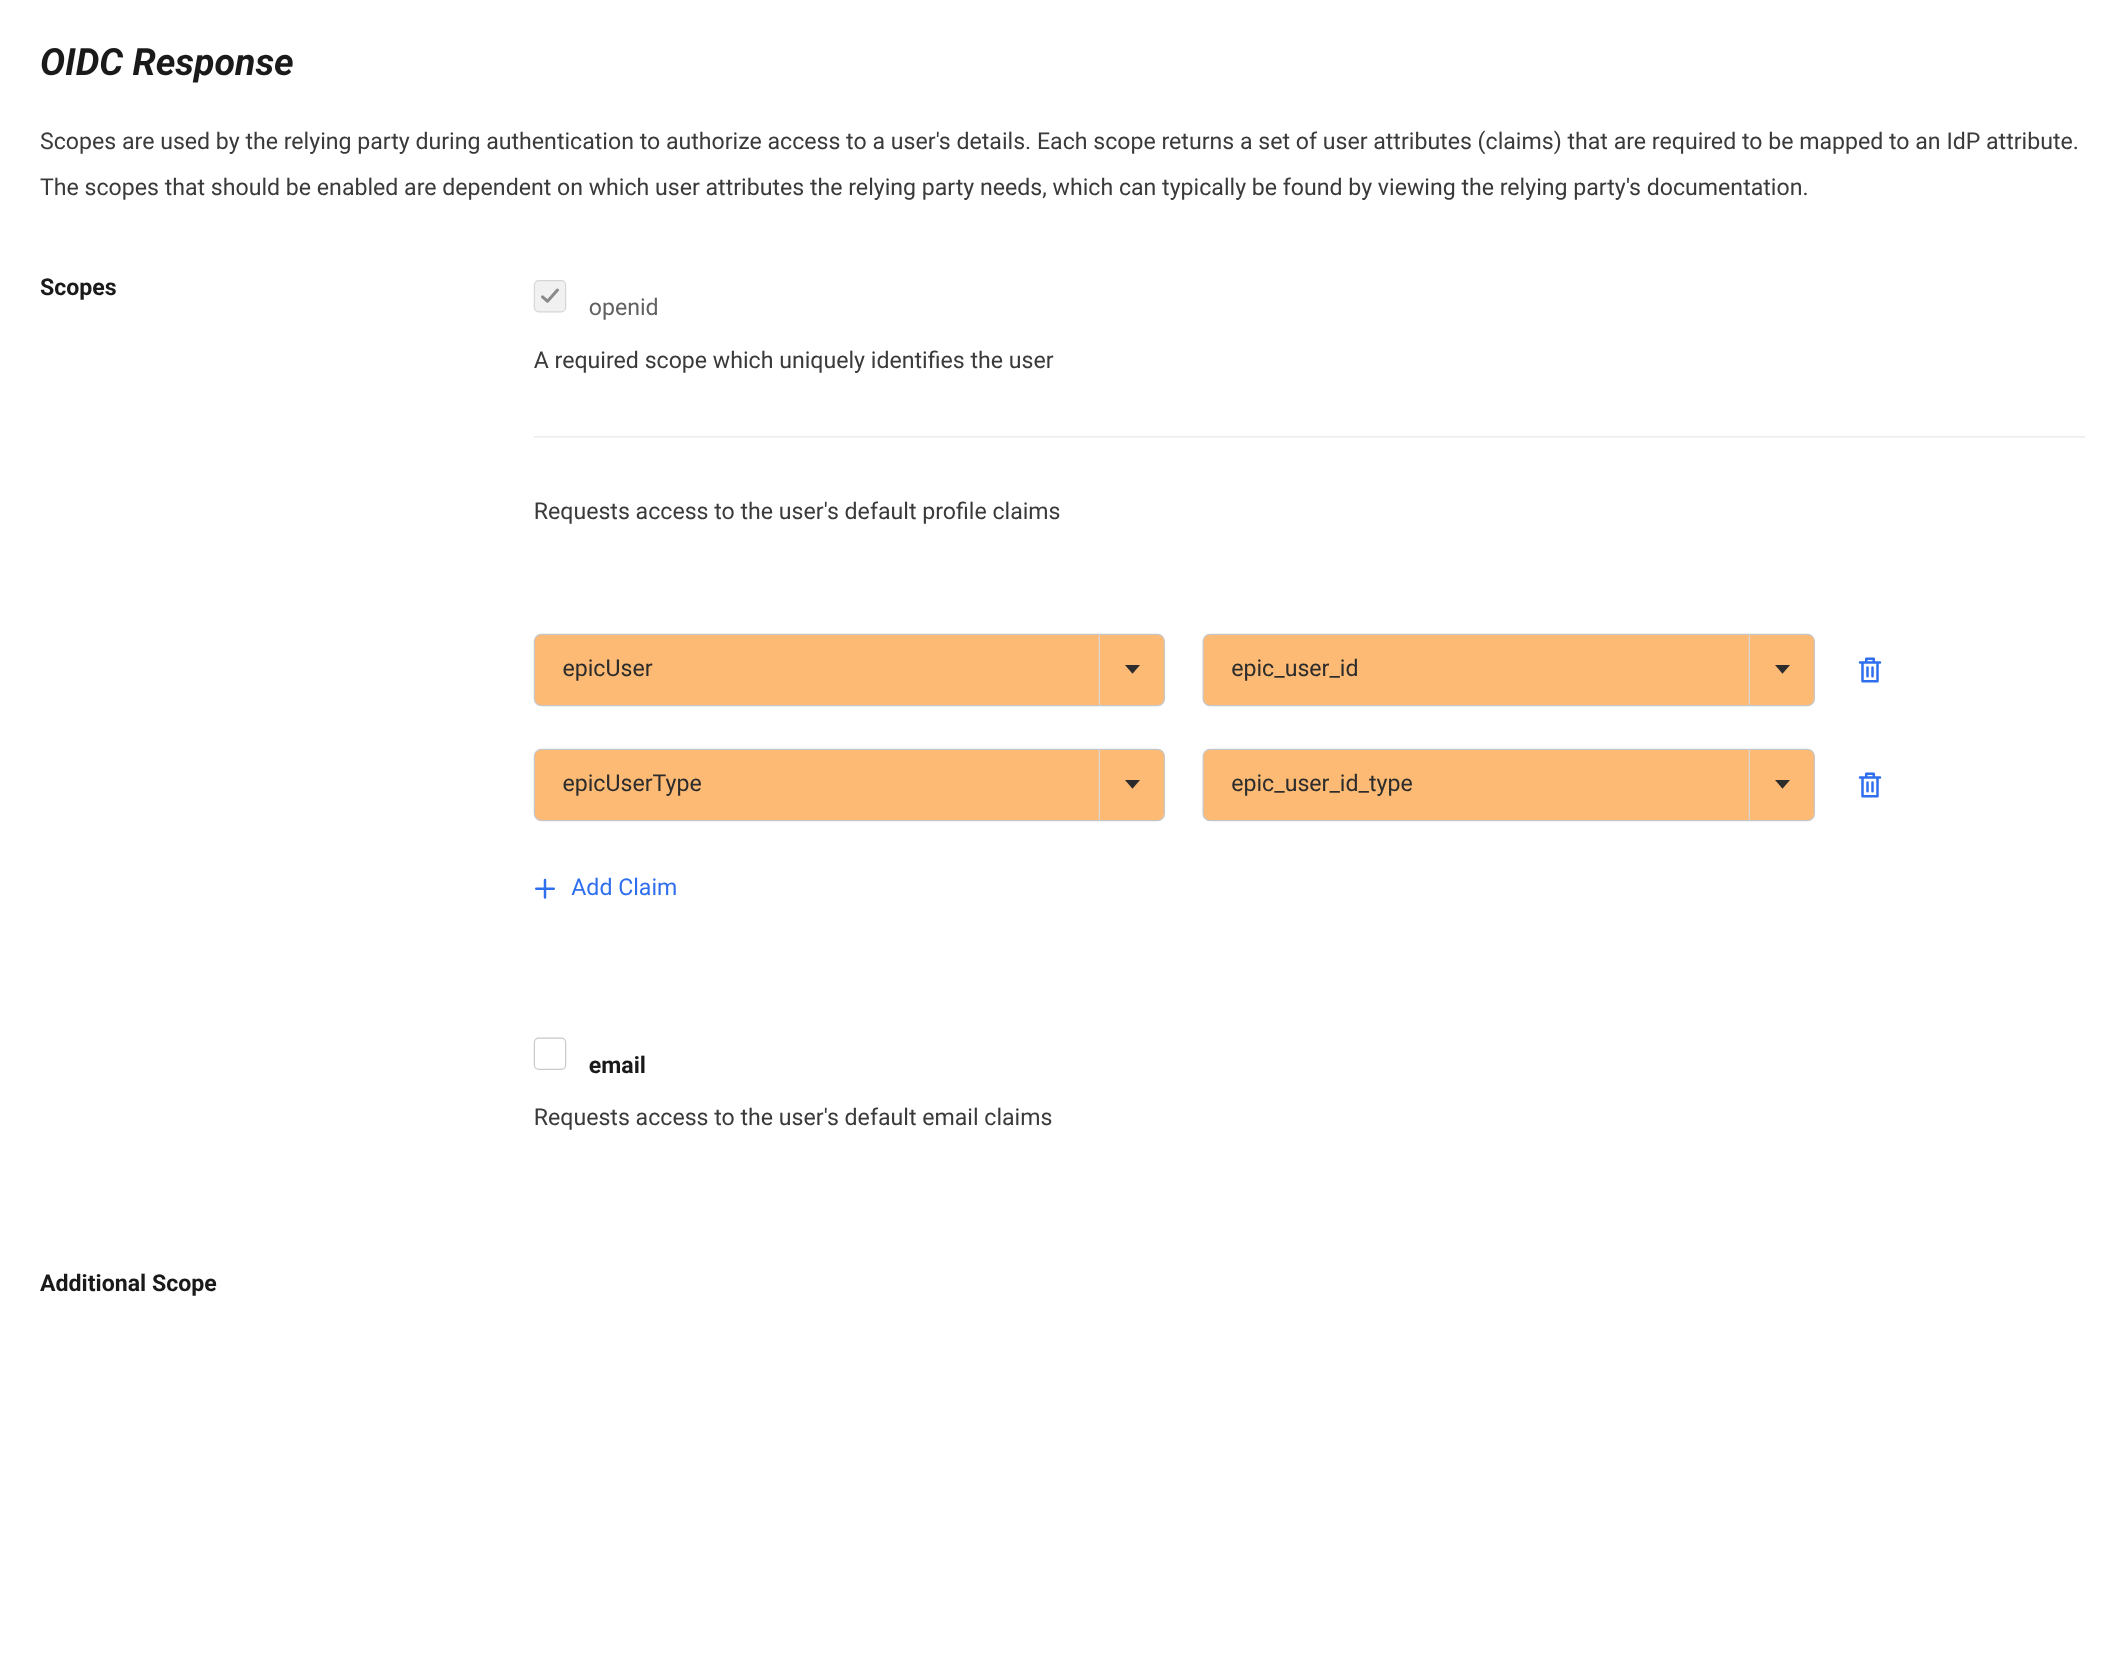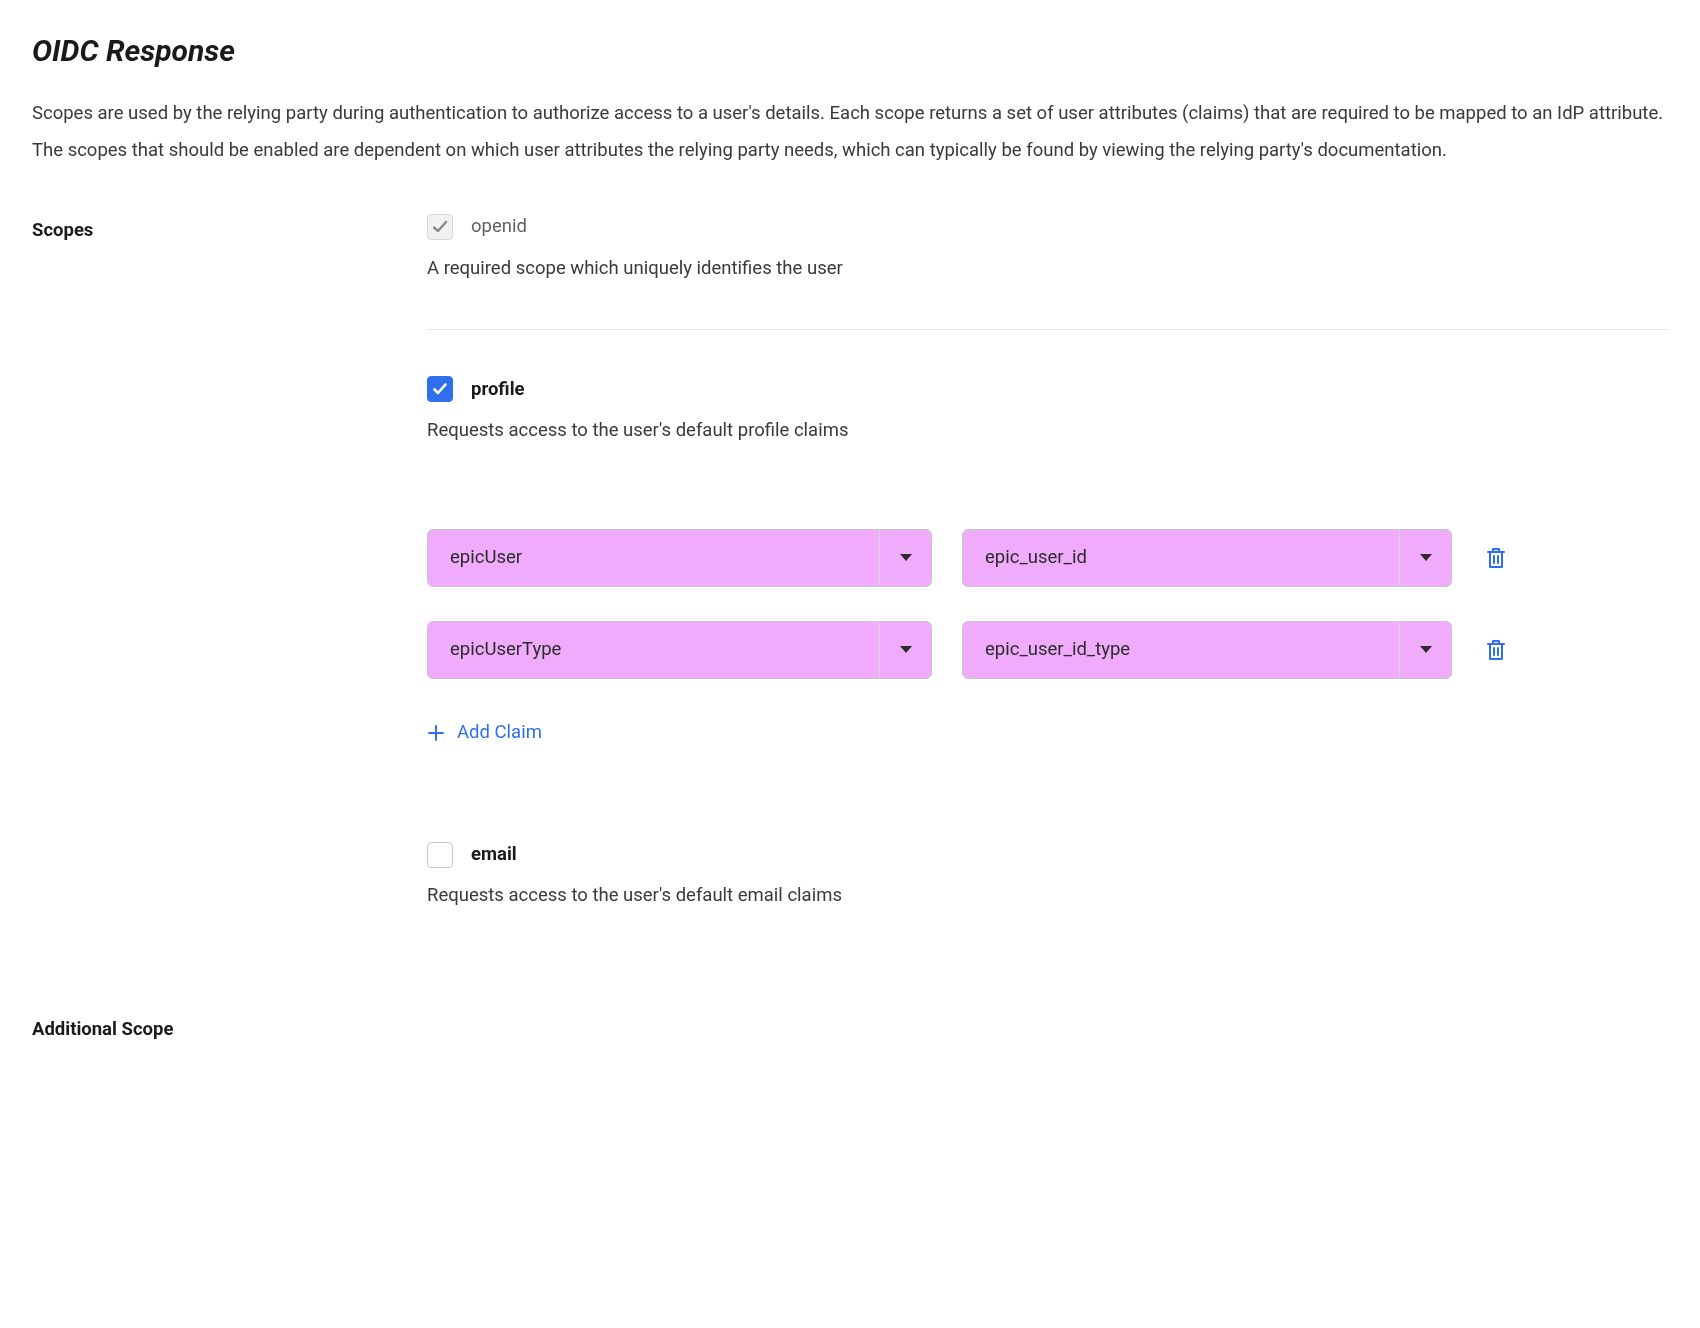--- a/index.html
+++ b/index.html
@@ -79,20 +79,21 @@
       background: #fff;
       border: 1px solid #c9c9c9;
     }
     .checkbox svg {
       width: 16px;
       height: 16px;
     }
     .scope-name {
       font-weight: 700;
       color: #1a1a1a;
+      margin-top: 20px;
     }
     .scope-name.muted {
       font-weight: 400;
       color: #616161;
     }
     .scope-desc {
       color: #3a3a3a;
     }
     .mapping-section {
       margin-top: 84px;
@@ -114,21 +115,21 @@
       gap: 30px;
       margin-bottom: 34px;
     }
     .select-field {
       display: flex;
       align-items: stretch;
       border: 1px solid #c7c7c7;
       border-radius: 6px;
       height: 58px;
       overflow: hidden;
-      background: #f0abfc;
+      background: #fdba74;
     }
     .select-value {
       flex: 1;
       padding: 0 22px;
       display: flex;
       align-items: center;
       color: #2c2c2c;
     }
     .select-caret {
       width: 52px;
@@ -188,28 +189,20 @@
             </svg>
         </div>
         <span class="scope-name muted">openid</span>
       </div>
       <div class="scope-desc">A required scope which uniquely identifies the user</div>
     </div>
 
     <hr class="scope-divider">
 
     <div class="scope-block">
-      <div class="check-row">
-        <div class="checkbox checked">
-          <svg viewBox="0 0 16 16">
-              <path d="M2.5 8.5 L6 12 L13.5 3.5" stroke="#fff" stroke-width="2.6" fill="none" stroke-linecap="round" stroke-linejoin="round"></path>
-            </svg>
-        </div>
-        <span class="scope-name">profile</span>
-      </div>
       <div class="scope-desc">Requests access to the user's default profile claims</div>
 
       <div class="mapping-section">
 
         <div class="mapping-row">
           <div class="select-field col1">
             <div class="select-value">epicUser</div>
             <div class="select-caret">
               <svg width="14" height="10" viewBox="0 0 14 10">
                   <path d="M1 1 L7 8 L13 1 Z" fill="#2c2c2c"></path>

